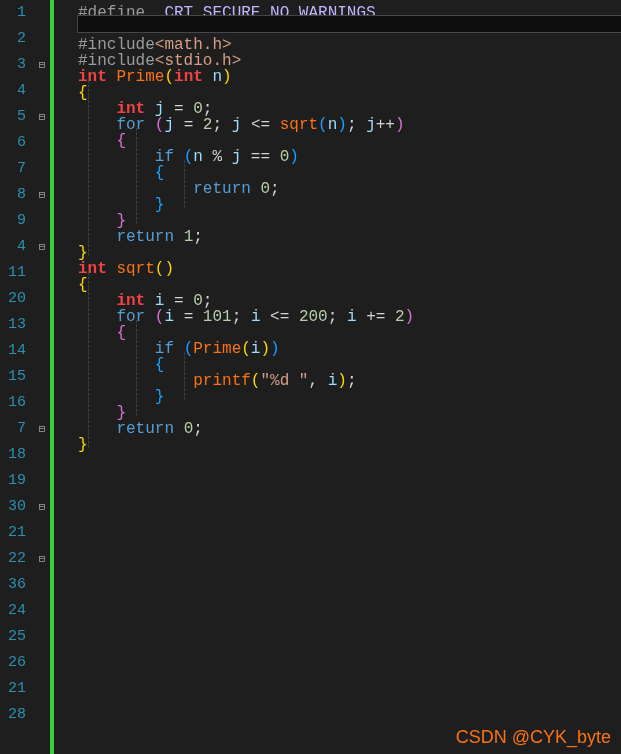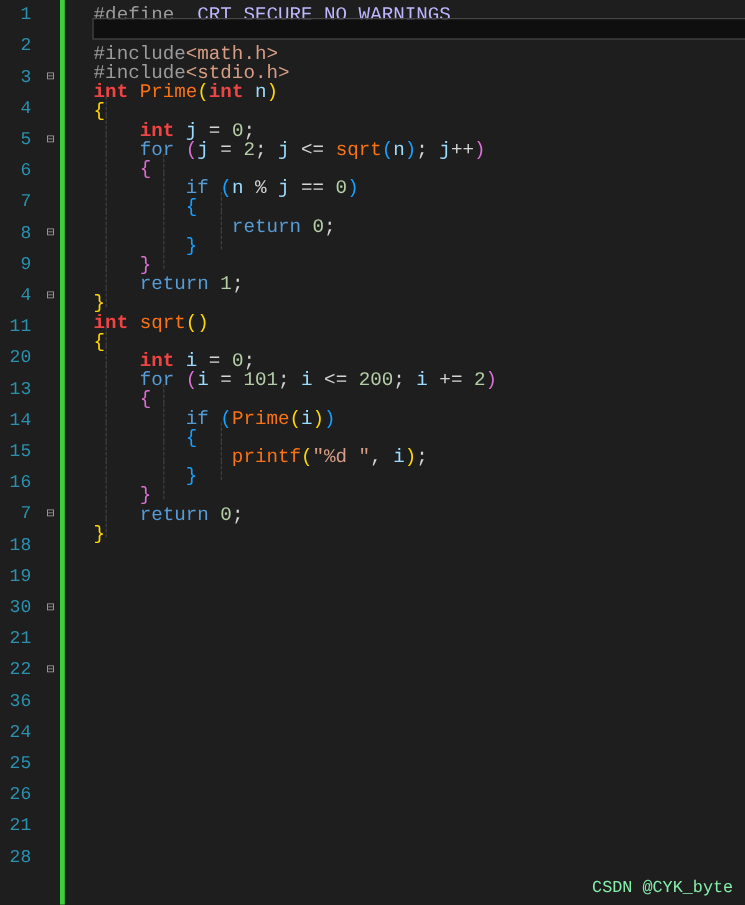--- a/index.html
+++ b/index.html
@@ -81,23 +81,23 @@
   .par2 { color: #da70d6; }   
   .par3 { color: #179fff; }   
   .cursor-line {
     background: #0f0f0f;
     outline: 1px solid #464646;
   }
   .watermark {
     position: absolute;
     bottom: 6px;
     right: 10px;
-    color: #86efac;
-    font-size: 14px;
-    font-family: Liberation Mono, monospace;
+    color: #f97316;
+    font-size: 18px;
+    font-family: Liberation Sans, sans-serif;
   }
 </style>
 </head>
 <body>
 
 <div class="editor">
   <div class="gutter">
     <div class="line-num">1</div>
     <div class="line-num">2</div>
     <div class="line-num">3</div>

